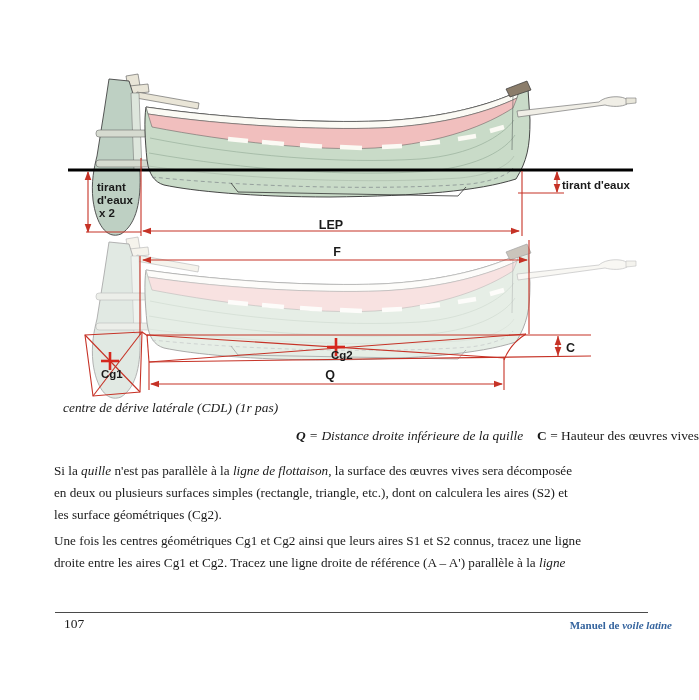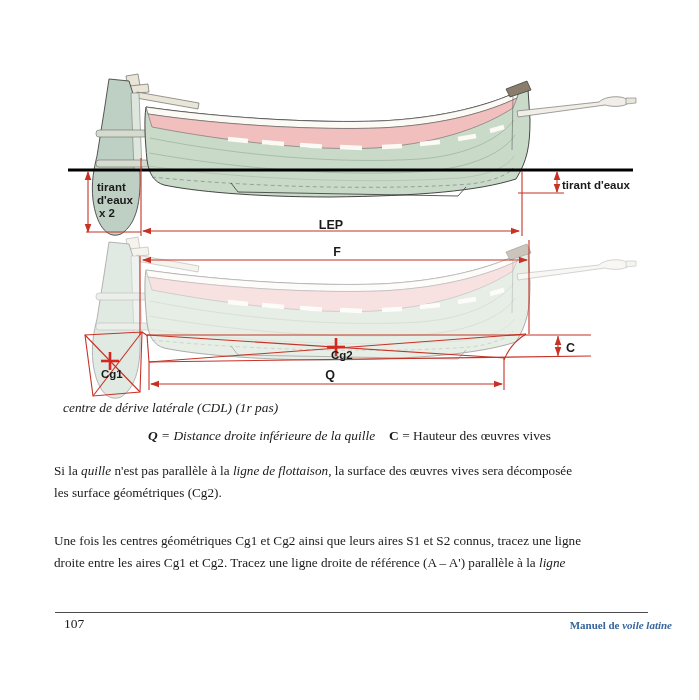--- a/index.html
+++ b/index.html
@@ -1,21 +1,21 @@
 <!DOCTYPE html>
 <html lang="fr"><head>
 <meta charset="utf-8">
 <style>
   html,body{margin:0;padding:0;background:#fff;}
   body{width:699px;height:700px;position:relative;overflow:hidden;
        font-family:"Liberation Serif",serif;color:#1a1a1a;}
   .abs{position:absolute;}
   svg text{font-family:"Liberation Sans",sans-serif;font-weight:bold;fill:#1a1a1a;}
   .caption{left:63px;top:400px;font-style:italic;font-size:13.4px;white-space:nowrap;}
-  .defline{left:0;top:428px;width:699px;text-align:center;font-size:13.4px;white-space:nowrap;}
+  .defline{left:0;top:428px;width:699px;text-align:right;font-size:13.4px;white-space:nowrap;}
   .defline .bi{font-weight:bold;font-style:italic;}
   .defline .i{font-style:italic;}
   .defline .b{font-weight:bold;margin-left:14px;}
   .para{left:54px;width:600px;font-size:13.2px;line-height:22px;}
   .pline{white-space:nowrap;height:22px;}
   .i{font-style:italic;}
   .footer-rule{left:55px;top:612px;width:593px;height:0;border-top:1.2px solid #4a4a4a;}
   .page-num{left:64px;top:616px;font-size:13.5px;}
   .footer-title{left:72px;top:619px;width:600px;text-align:right;font-size:11px;
                 font-weight:bold;color:#35649e;}
@@ -130,20 +130,21 @@
 </svg>
 
 <div class="abs caption">centre de dérive latérale (CDL) (1r pas)</div>
 
 <div class="abs defline">
   <span class="bi">Q</span><span class="i"> = </span><span class="i">Distance droite inférieure de la quille</span><span class="b">C</span> <span>= Hauteur des œuvres vives</span>
 </div>
 
 <div class="abs para" style="top:460px">
   <div class="pline"><span>Si la </span><span class="i">quille</span><span> n'est pas parallèle à la </span><span class="i">ligne de flottaison</span><span>, la surface des œuvres vives sera décomposée</span></div>
+  <div class="pline">en deux ou plusieurs surfaces simples (rectangle, triangle, etc.), dont on calculera les aires (S2) et</div>
   <div class="pline">les surface géométriques (Cg2).</div>
 </div>
 
 <div class="abs para" style="top:530px">
   <div class="pline">Une fois les centres géométriques Cg1 et Cg2 ainsi que leurs aires S1 et S2 connus, tracez une ligne</div>
   <div class="pline"><span>droite entre les aires Cg1 et Cg2. Tracez une ligne droite de référence (A – A') parallèle à la </span><span class="i">ligne</span></div>
 </div>
 
 <div class="abs footer-rule"></div>
 <div class="abs page-num">107</div>

